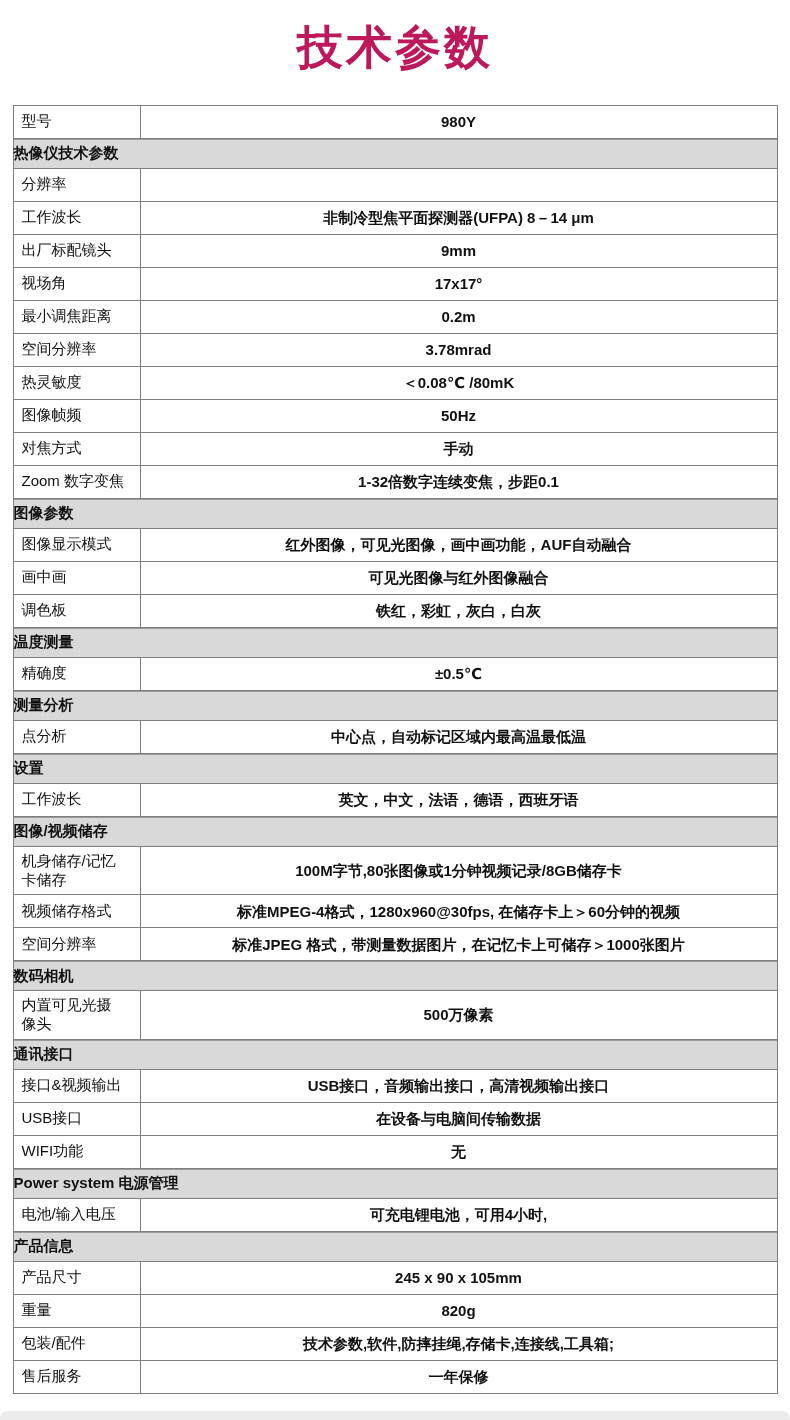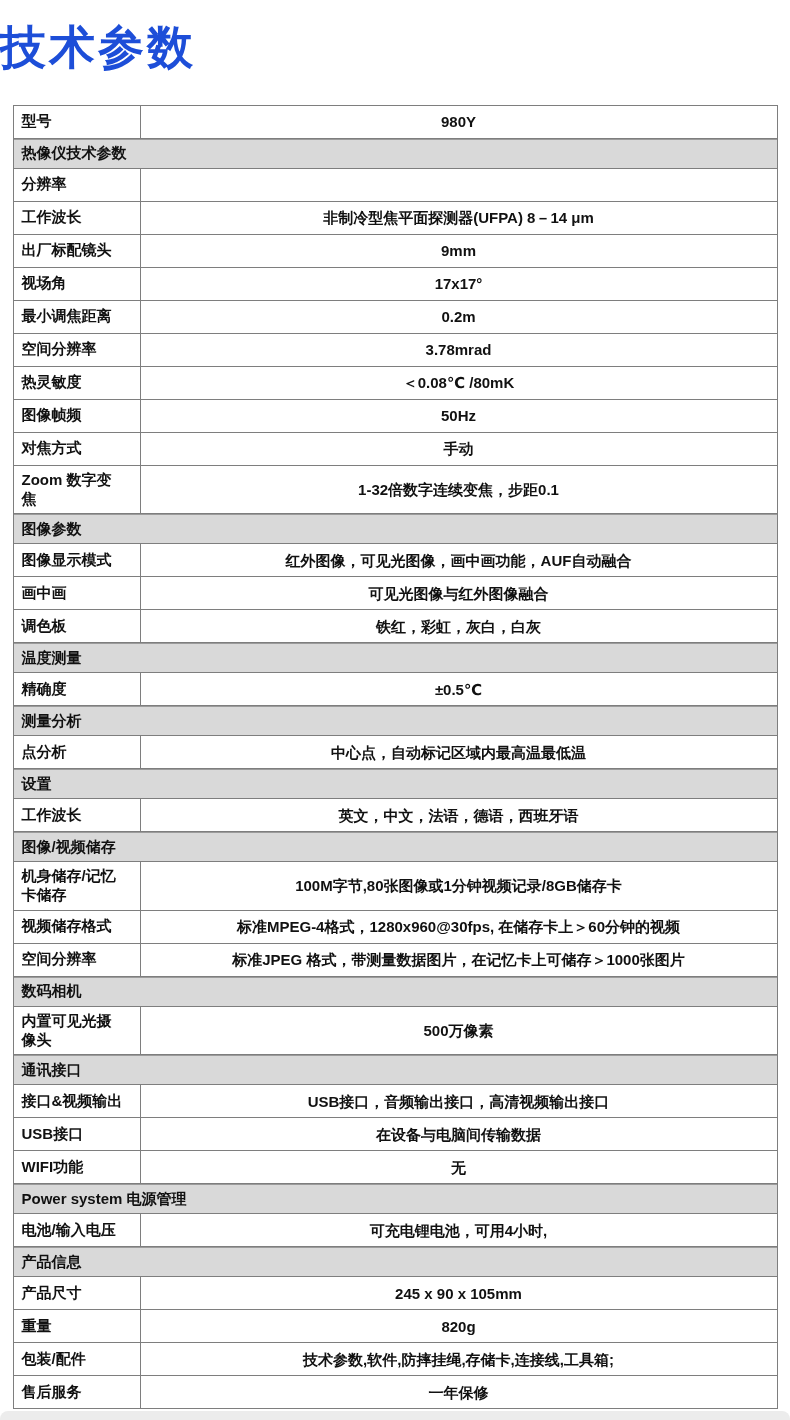--- a/index.html
+++ b/index.html
@@ -11,25 +11,25 @@
   }
   .page {
     position: relative;
     width: 790px;
     height: 1420px;
     background: #ffffff;
     overflow: hidden;
   }
   .title {
     margin-top: 18px;
-    text-align: left;
+    text-align: center;
     font-size: 46px;
     font-weight: 900;
     letter-spacing: 3px;
-    color: #1d4ed8;
+    color: #be185d;
     line-height: 1.3;
   }
   .spec-table {
     width: 765px;
     margin: 27px auto 0 auto;
     border: 1px solid var(--border-color, #7e7e7e);
     border-bottom: none;
   }
   .row {
     display: flex;
@@ -38,42 +38,42 @@
     min-height: 33px;
     background: #ffffff;
   }
   .row .label {
     width: 127px;
     padding: 5px 14px 5px 8px;
     border-right: 1px solid var(--border-color, #7e7e7e);
     display: flex;
     align-items: center;
     font-size: 15px;
-    font-weight: 700;
+    font-weight: 400;
     line-height: 1.25;
   }
   .row .value {
     flex: 1;
     padding: 5px 0;
     display: flex;
     align-items: center;
     justify-content: center;
     text-align: center;
     font-size: 15px;
     font-weight: 600;
     line-height: 1.3;
   }
   .row.section {
     background: var(--section-bg, #d9d9d9);
     min-height: 30px;
     border-top: 1px solid #9b9b9b;
   }
   .row.section .section-label {
     flex: 1;
-    padding: 4px 8px;
+    padding: 4px 0;
     display: flex;
     align-items: center;
     font-size: 15px;
     font-weight: 600;
   }
   .bottom-strip {
     position: absolute;
     left: 0;
     right: 0;
     bottom: 0;

